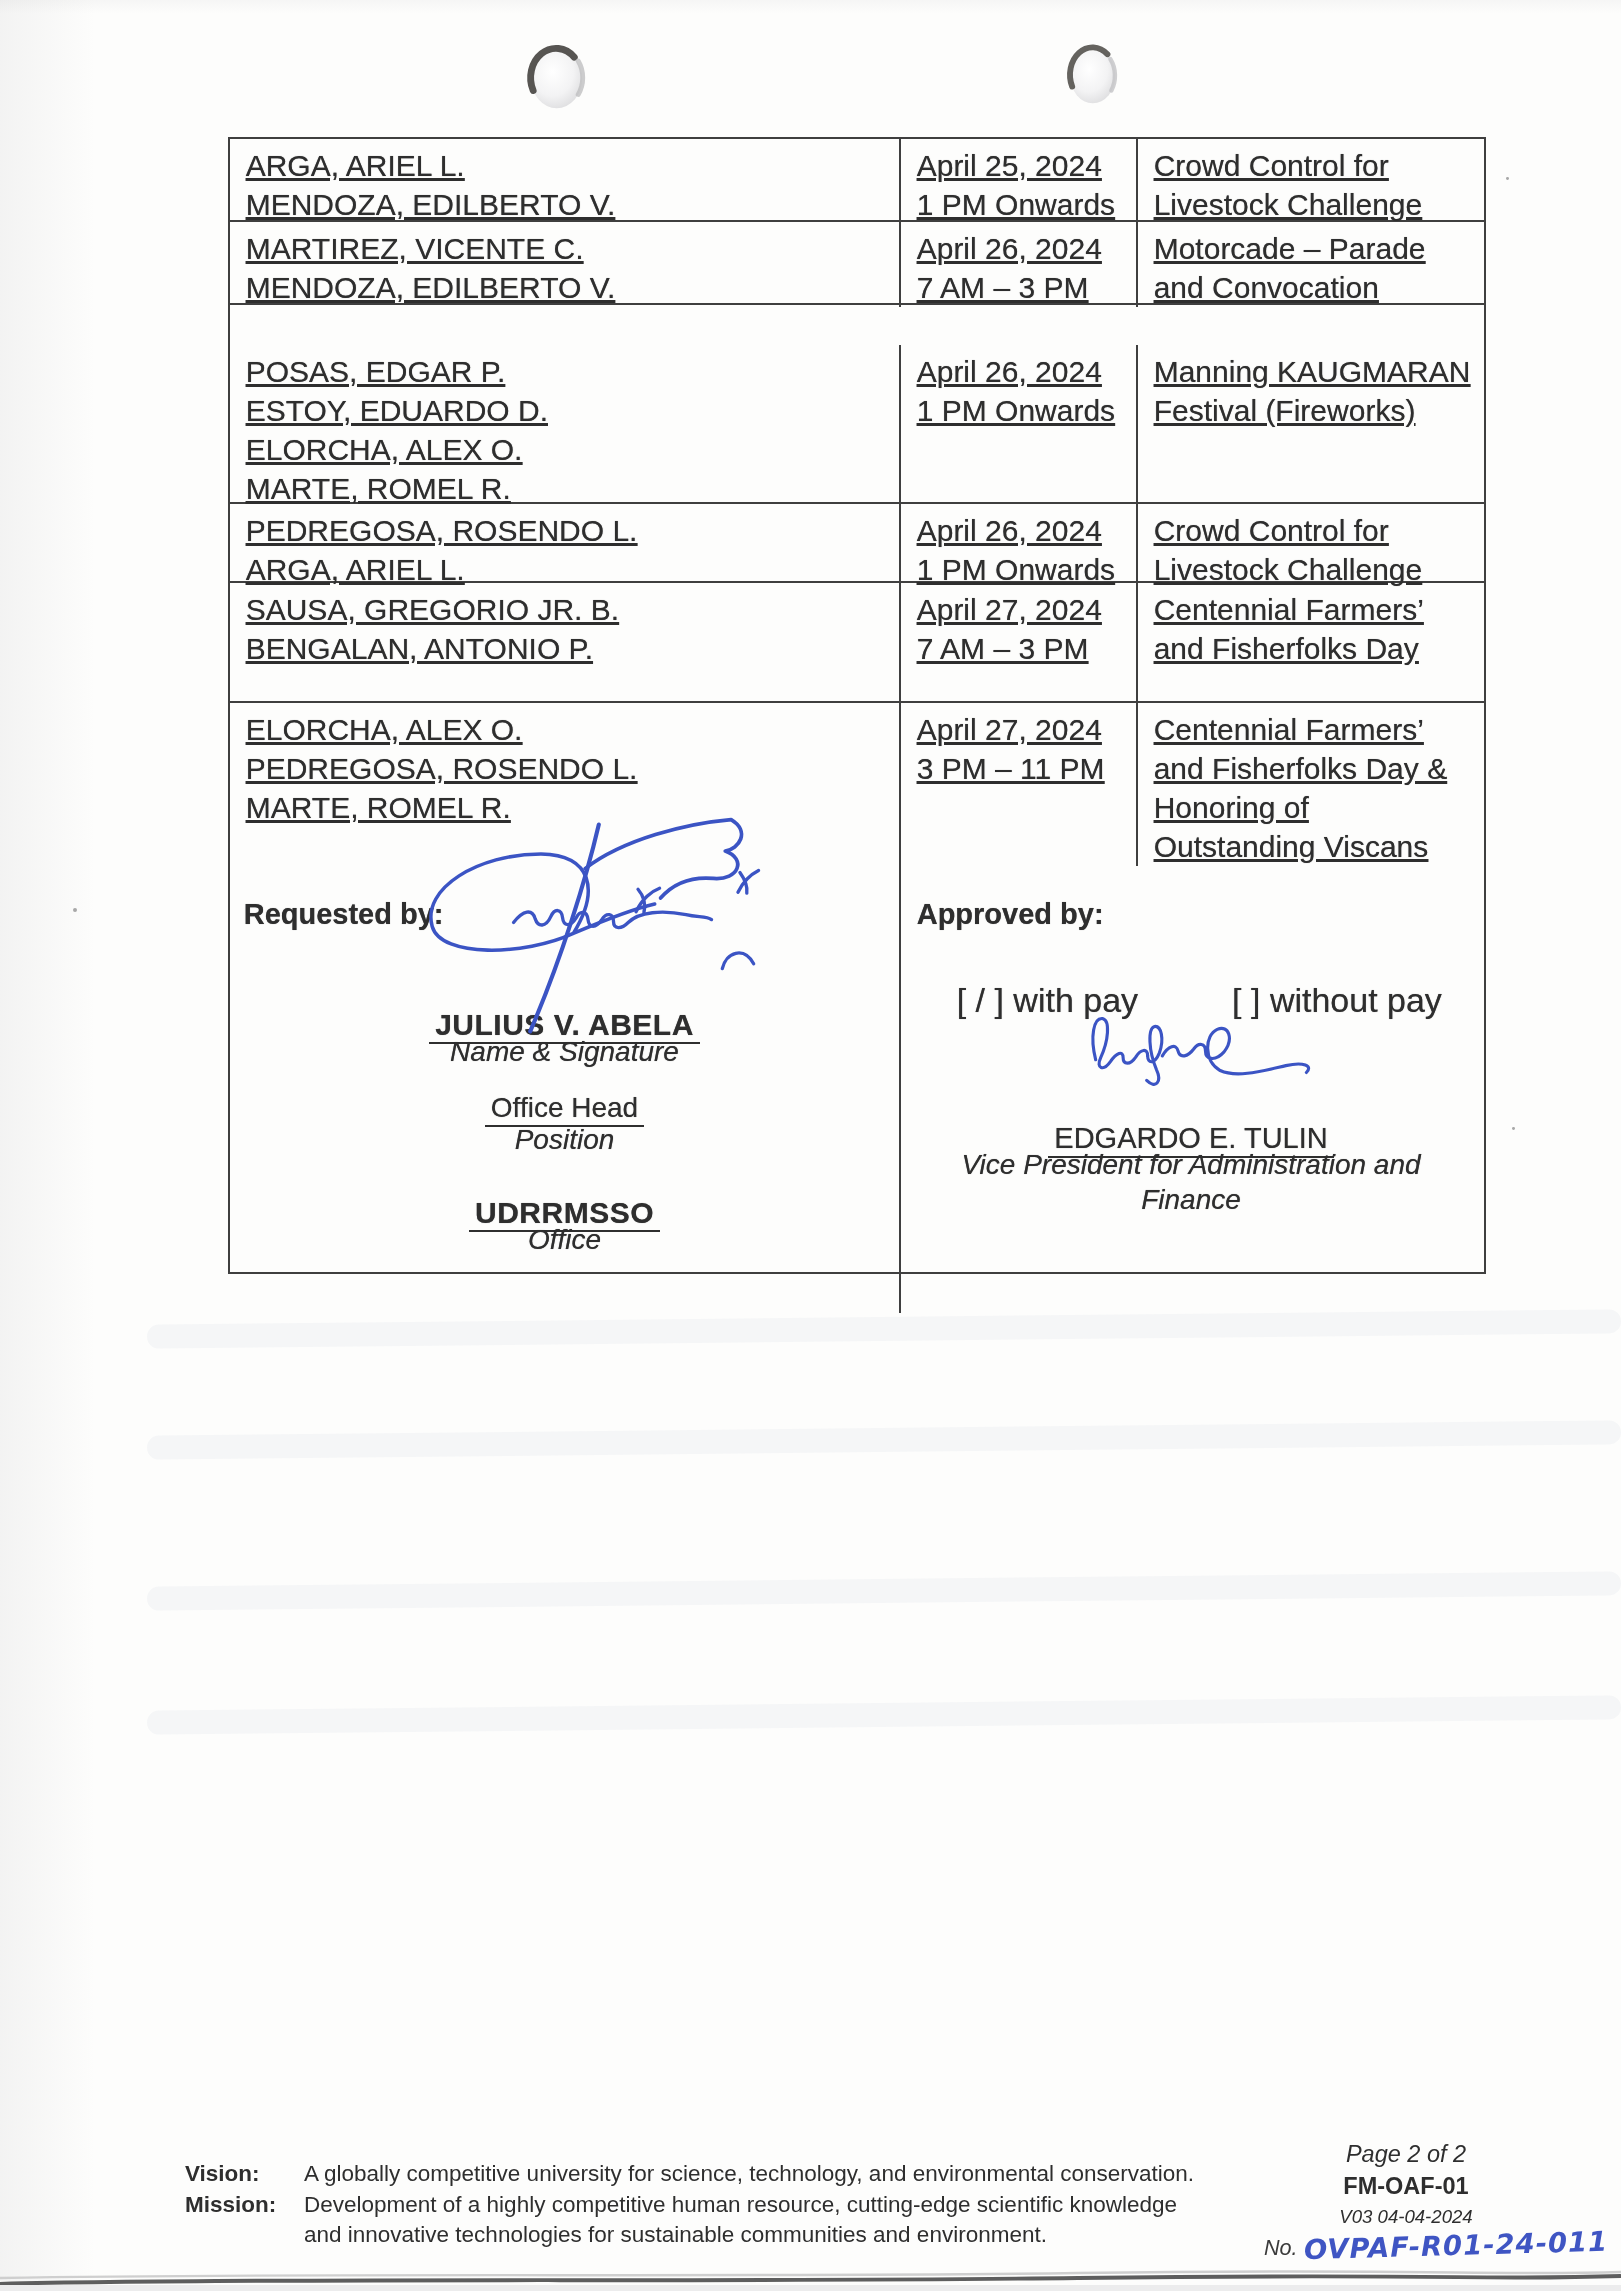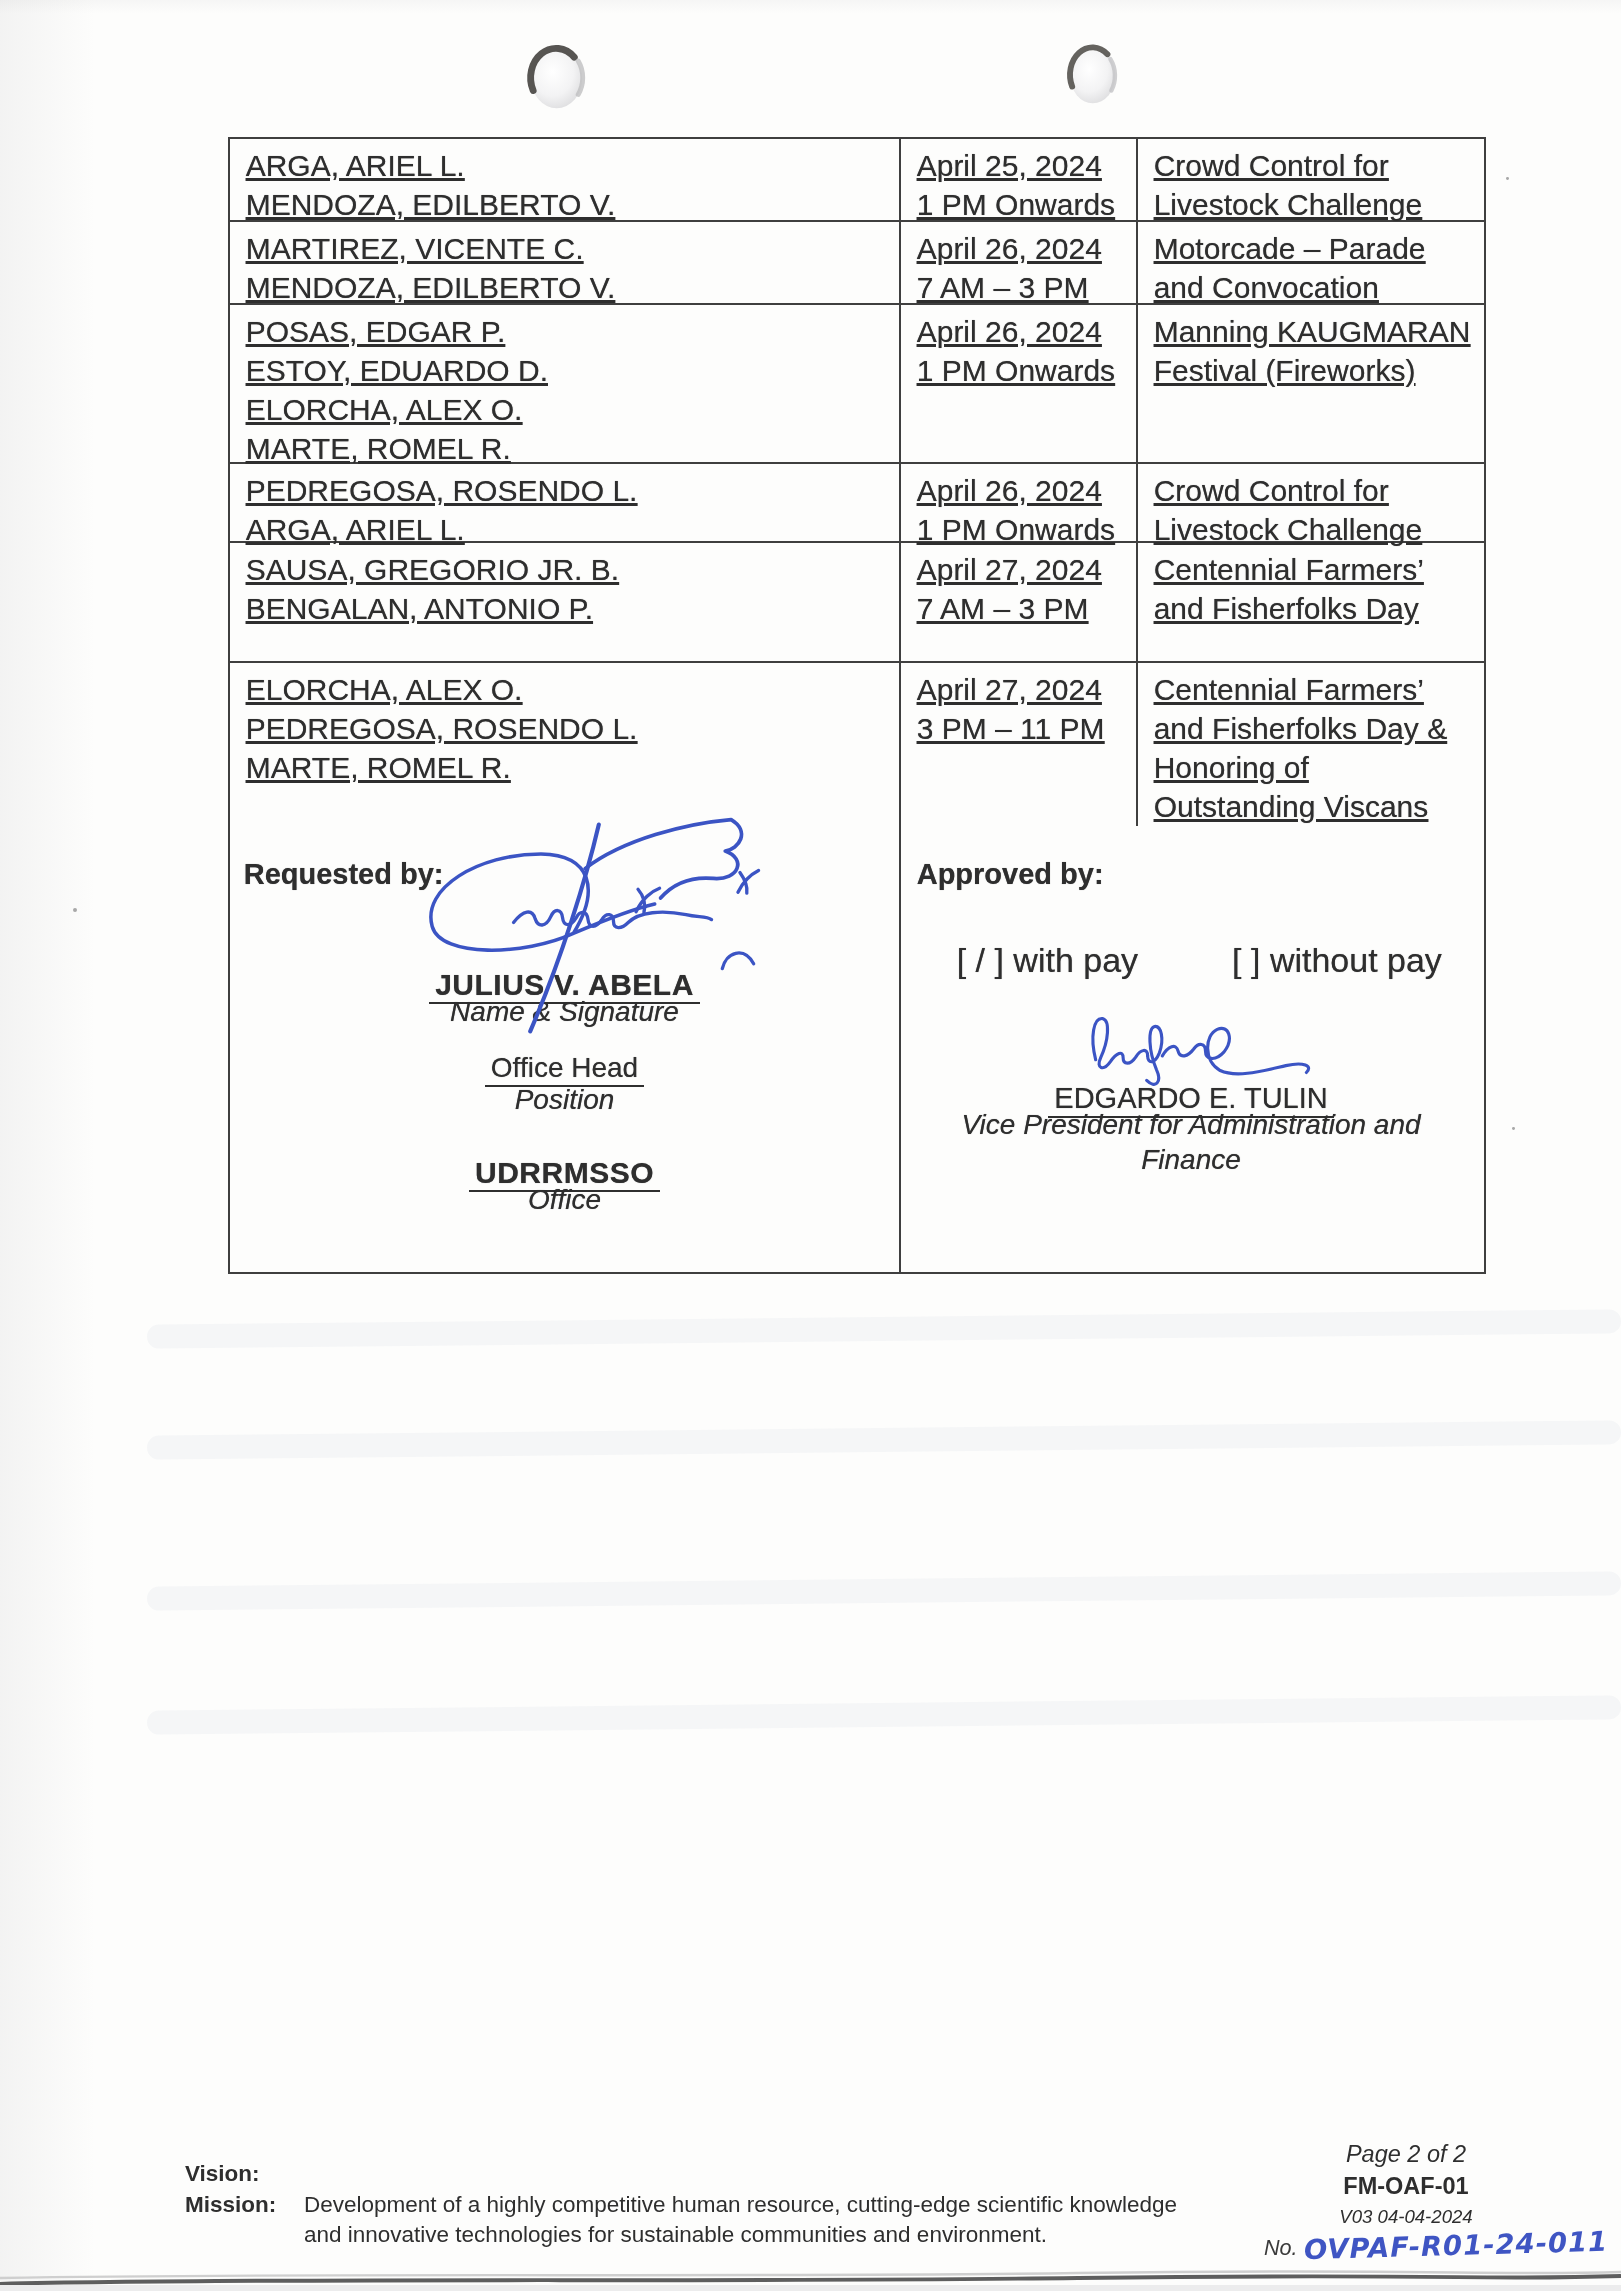--- a/index.html
+++ b/index.html
@@ -107,21 +107,21 @@
           </div>
           <div class="cell">
             <div class="line">April 26, 2024</div>
             <div class="line">7 AM – 3 PM</div>
           </div>
           <div class="cell">
             <div class="line">Motorcade – Parade</div>
             <div class="line">and Convocation</div>
           </div>
         </div>
-        <div class="row" style="height: 159px;">
+        <div class="row" style="height: 159px; margin-top: 40px;">
           <div class="cell">
             <div class="line">POSAS, EDGAR P.</div>
             <div class="line">ESTOY, EDUARDO D.</div>
             <div class="line">ELORCHA, ALEX O.</div>
             <div class="line">MARTE, ROMEL R.</div>
           </div>
           <div class="cell">
             <div class="line">April 26, 2024</div>
             <div class="line">1 PM Onwards</div>
           </div>
@@ -202,20 +202,21 @@
         <div class="cstack" style="top:247px">
           <span class="u rg" style="font-size:29px">EDGARDO E. TULIN</span>
         </div>
         <div class="cstack it" style="top:286px">Vice President for Administration and</div>
         <div class="cstack it" style="top:321px">Finance</div>
       </div>
     </div>
   </div>
 
   <div class="foot-label" style="left:185px;top:2161px">Vision:</div>
+  <div class="foot-text" style="left:304px;top:2161px">A globally competitive university for science, technology, and environmental conservation.</div>
   <div class="foot-label" style="left:185px;top:2192px">Mission:</div>
   <div class="foot-text" style="left:304px;top:2192px">Development of a highly competitive human resource, cutting-edge scientific knowledge</div>
   <div class="foot-text" style="left:304px;top:2222px">and innovative technologies for sustainable communities and environment.</div>
 
   <div class="foot-right">
     <div class="fr-page">Page 2 of 2</div>
     <div class="fr-code">FM-OAF-01</div>
     <div class="fr-ver">V03 04-04-2024</div>
     <div class="fr-no">
       <span class="no-lbl">No.</span><span class="no-val">OVPAF-R01-24-011</span>

